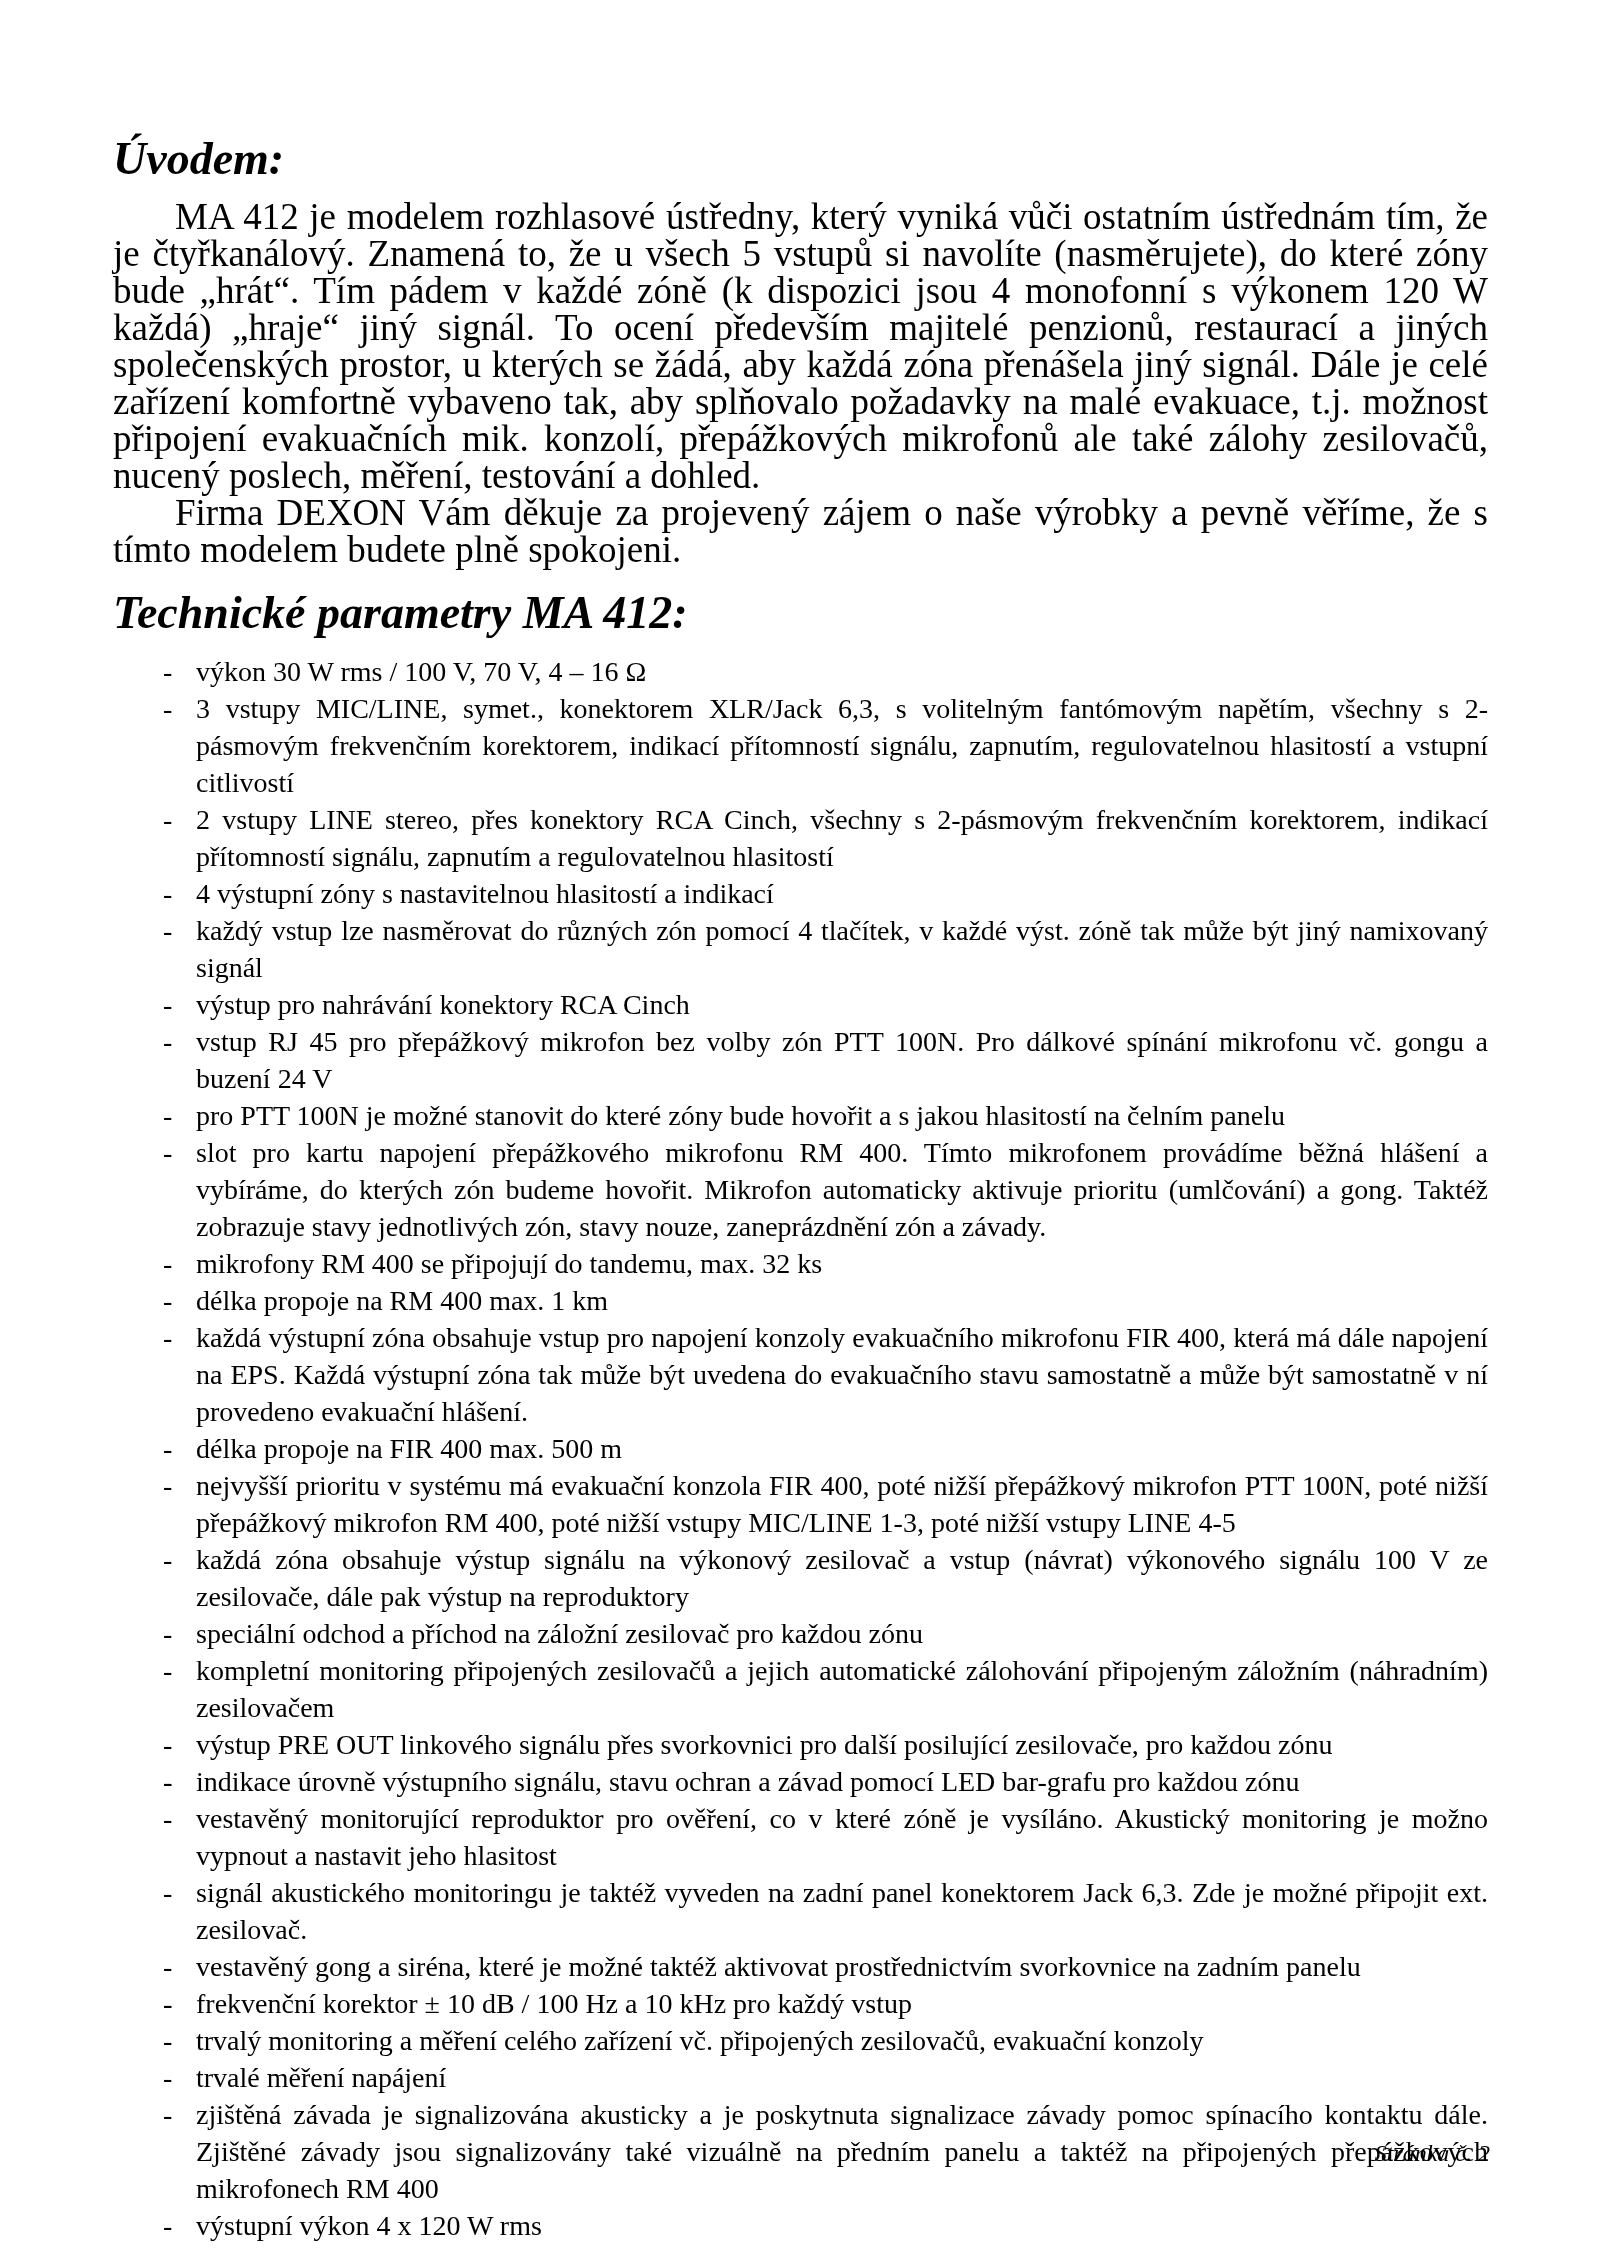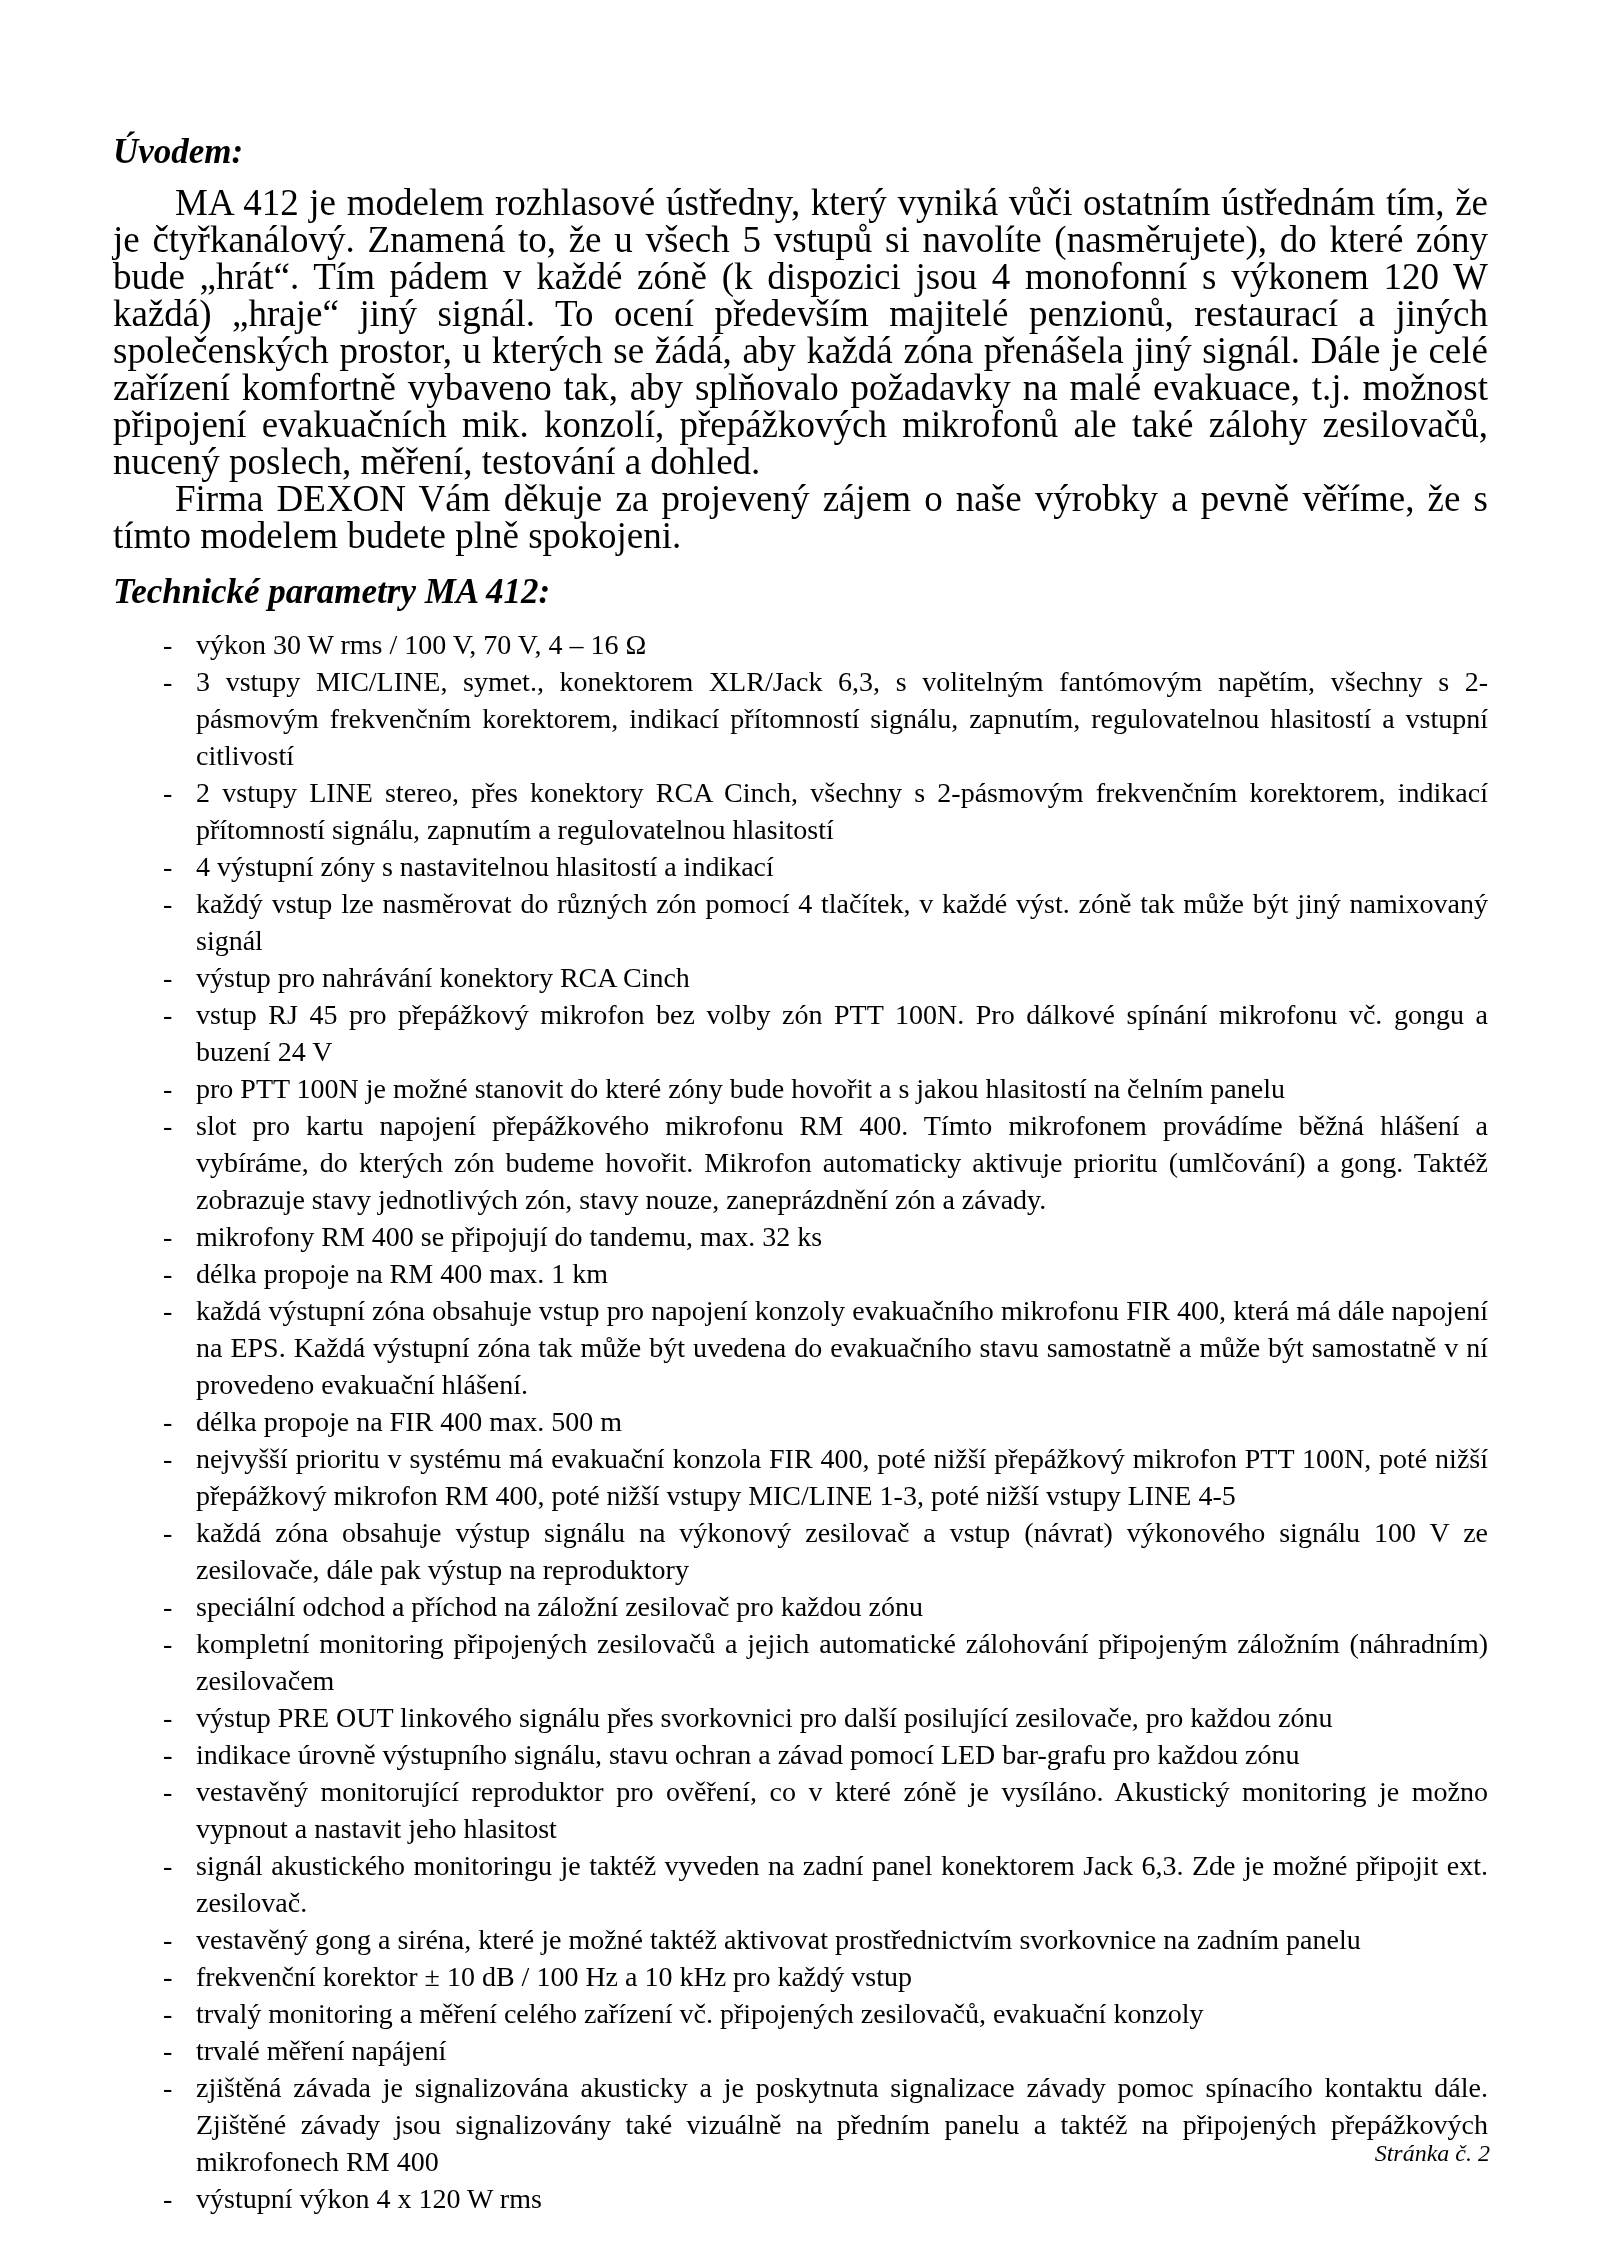--- a/index.html
+++ b/index.html
@@ -18,21 +18,21 @@
     font-family: "Liberation Serif", "DejaVu Serif", serif;
     overflow: hidden;
   }
   .content {
     position: absolute;
     left: 113px;
     right: 112px;
     top: 130px;
   }
   .doc-heading {
-    font-size: 35px;
+    font-size: 46px;
     font-weight: bold;
     font-style: italic;
     line-height: 1.25;
     margin: 0 0 10px 0;
     font-family: Liberation Serif, serif;
   }
   .doc-heading.second {
     margin-top: 16px;
     margin-bottom: 12px;
   }

